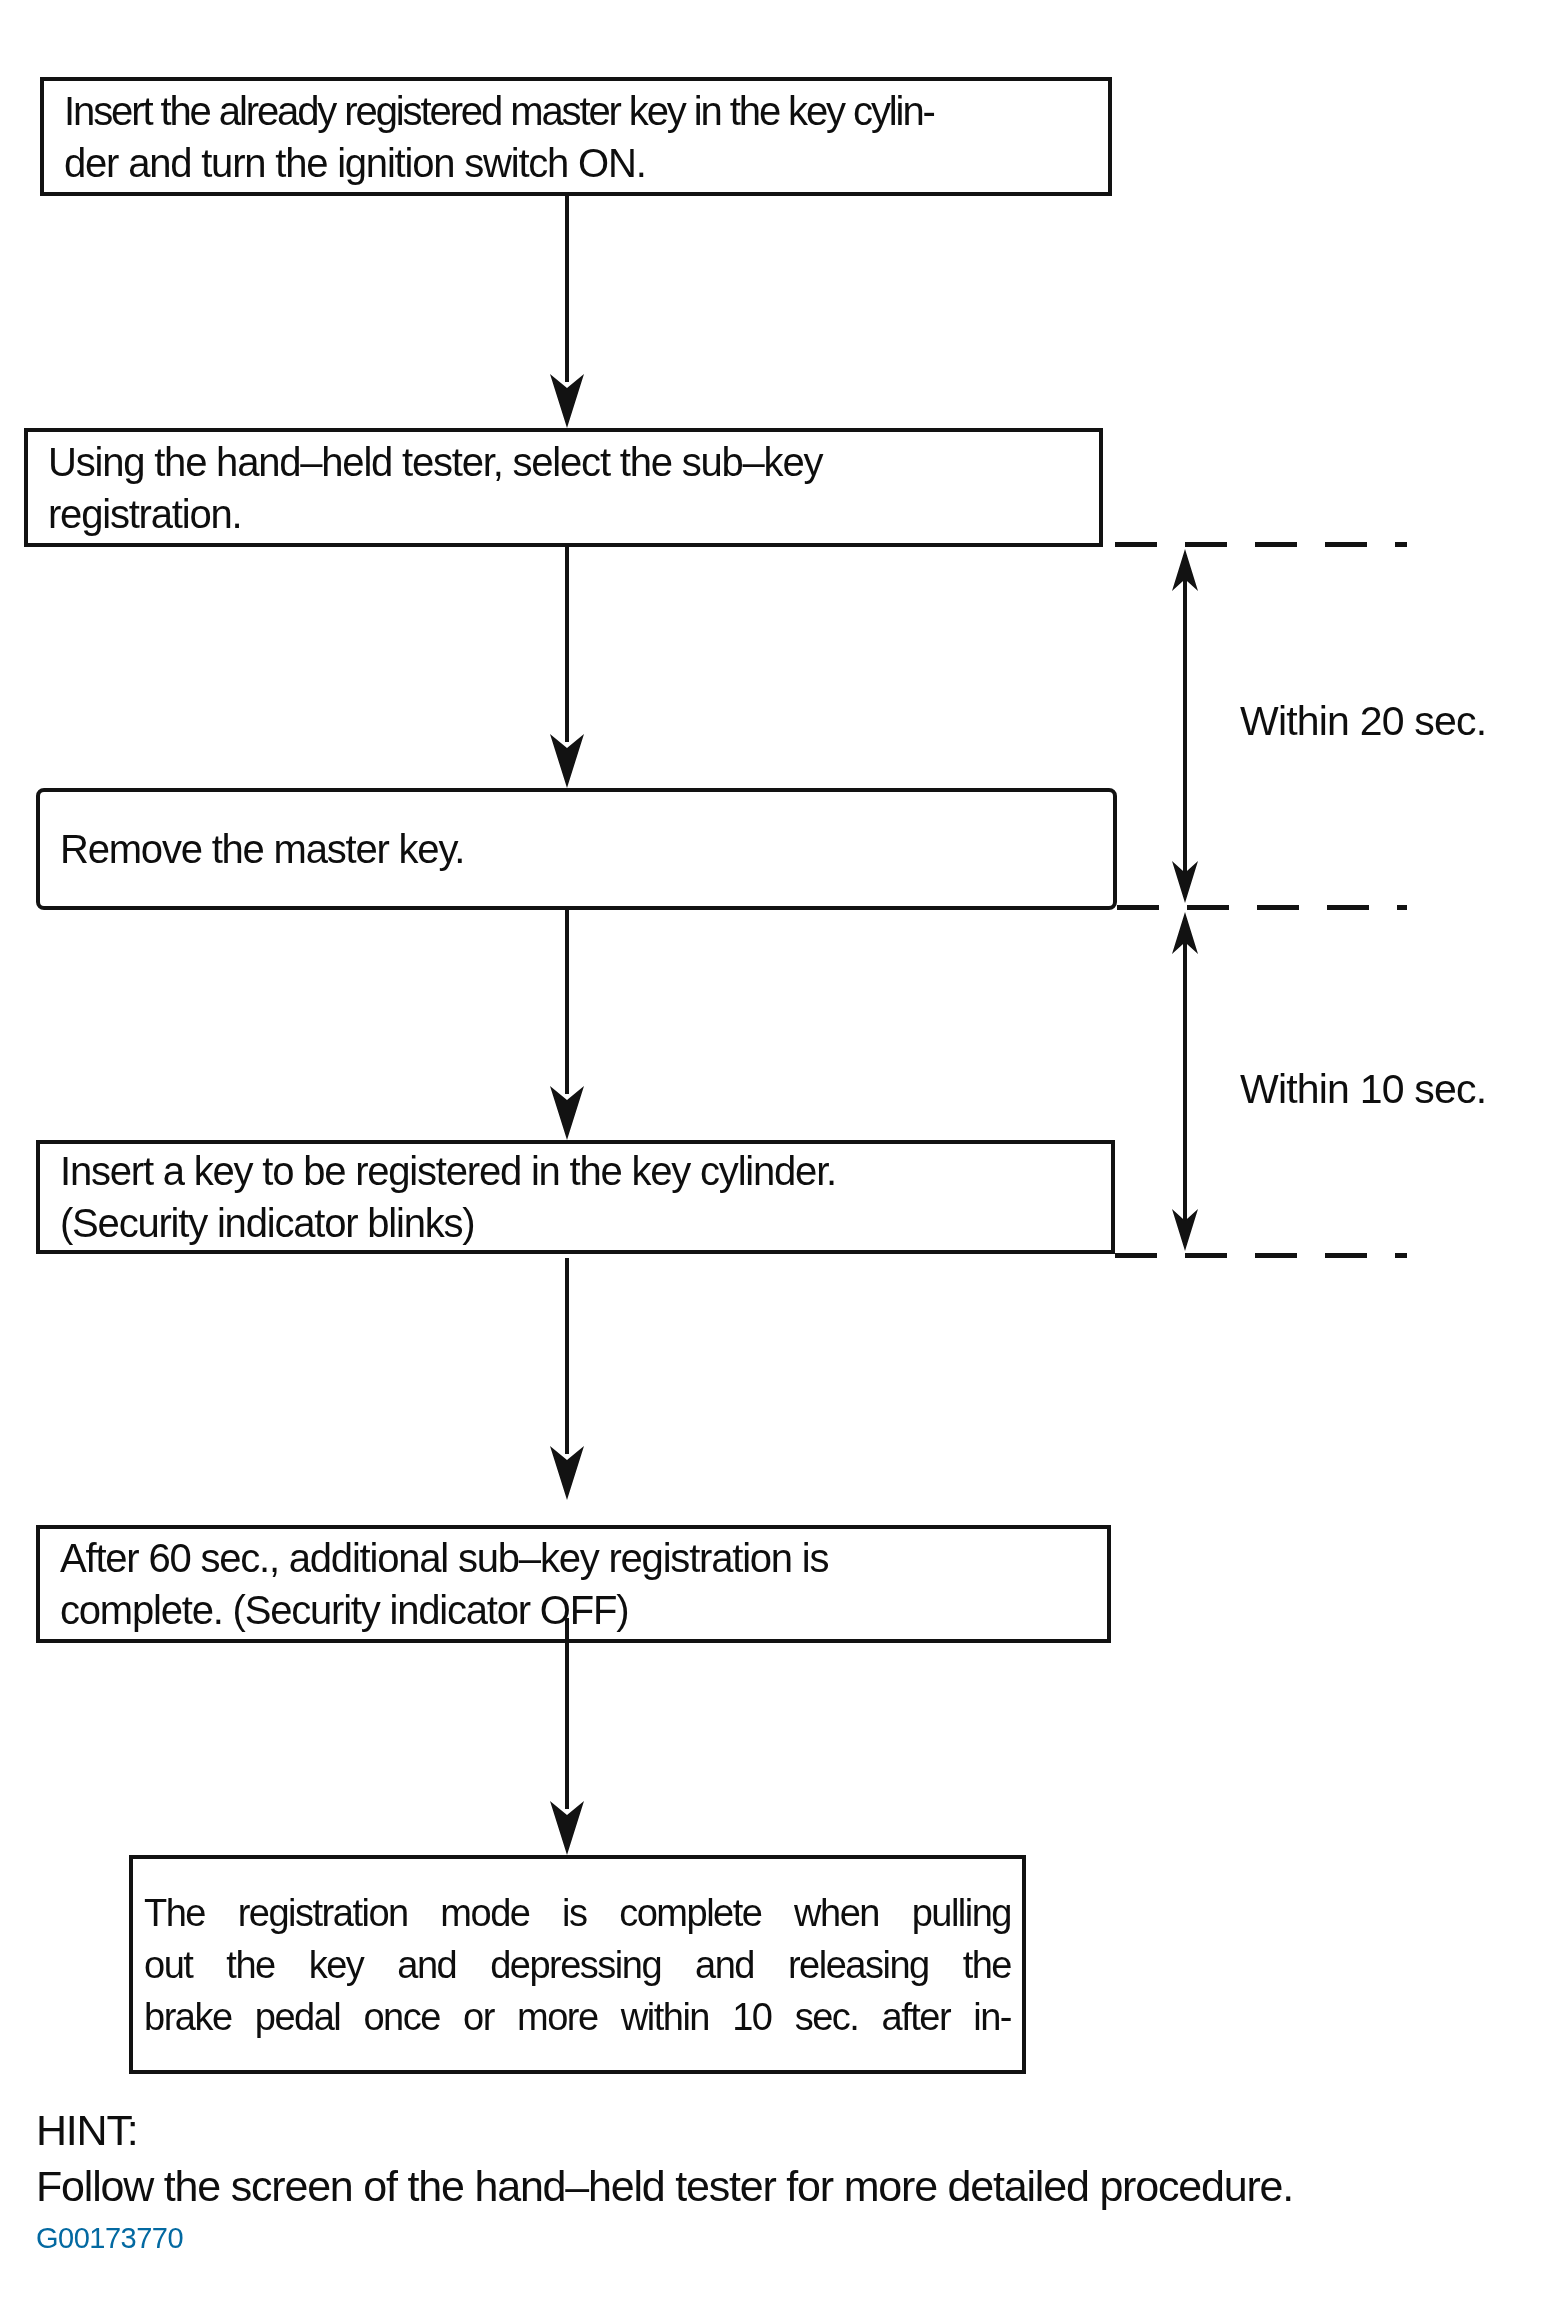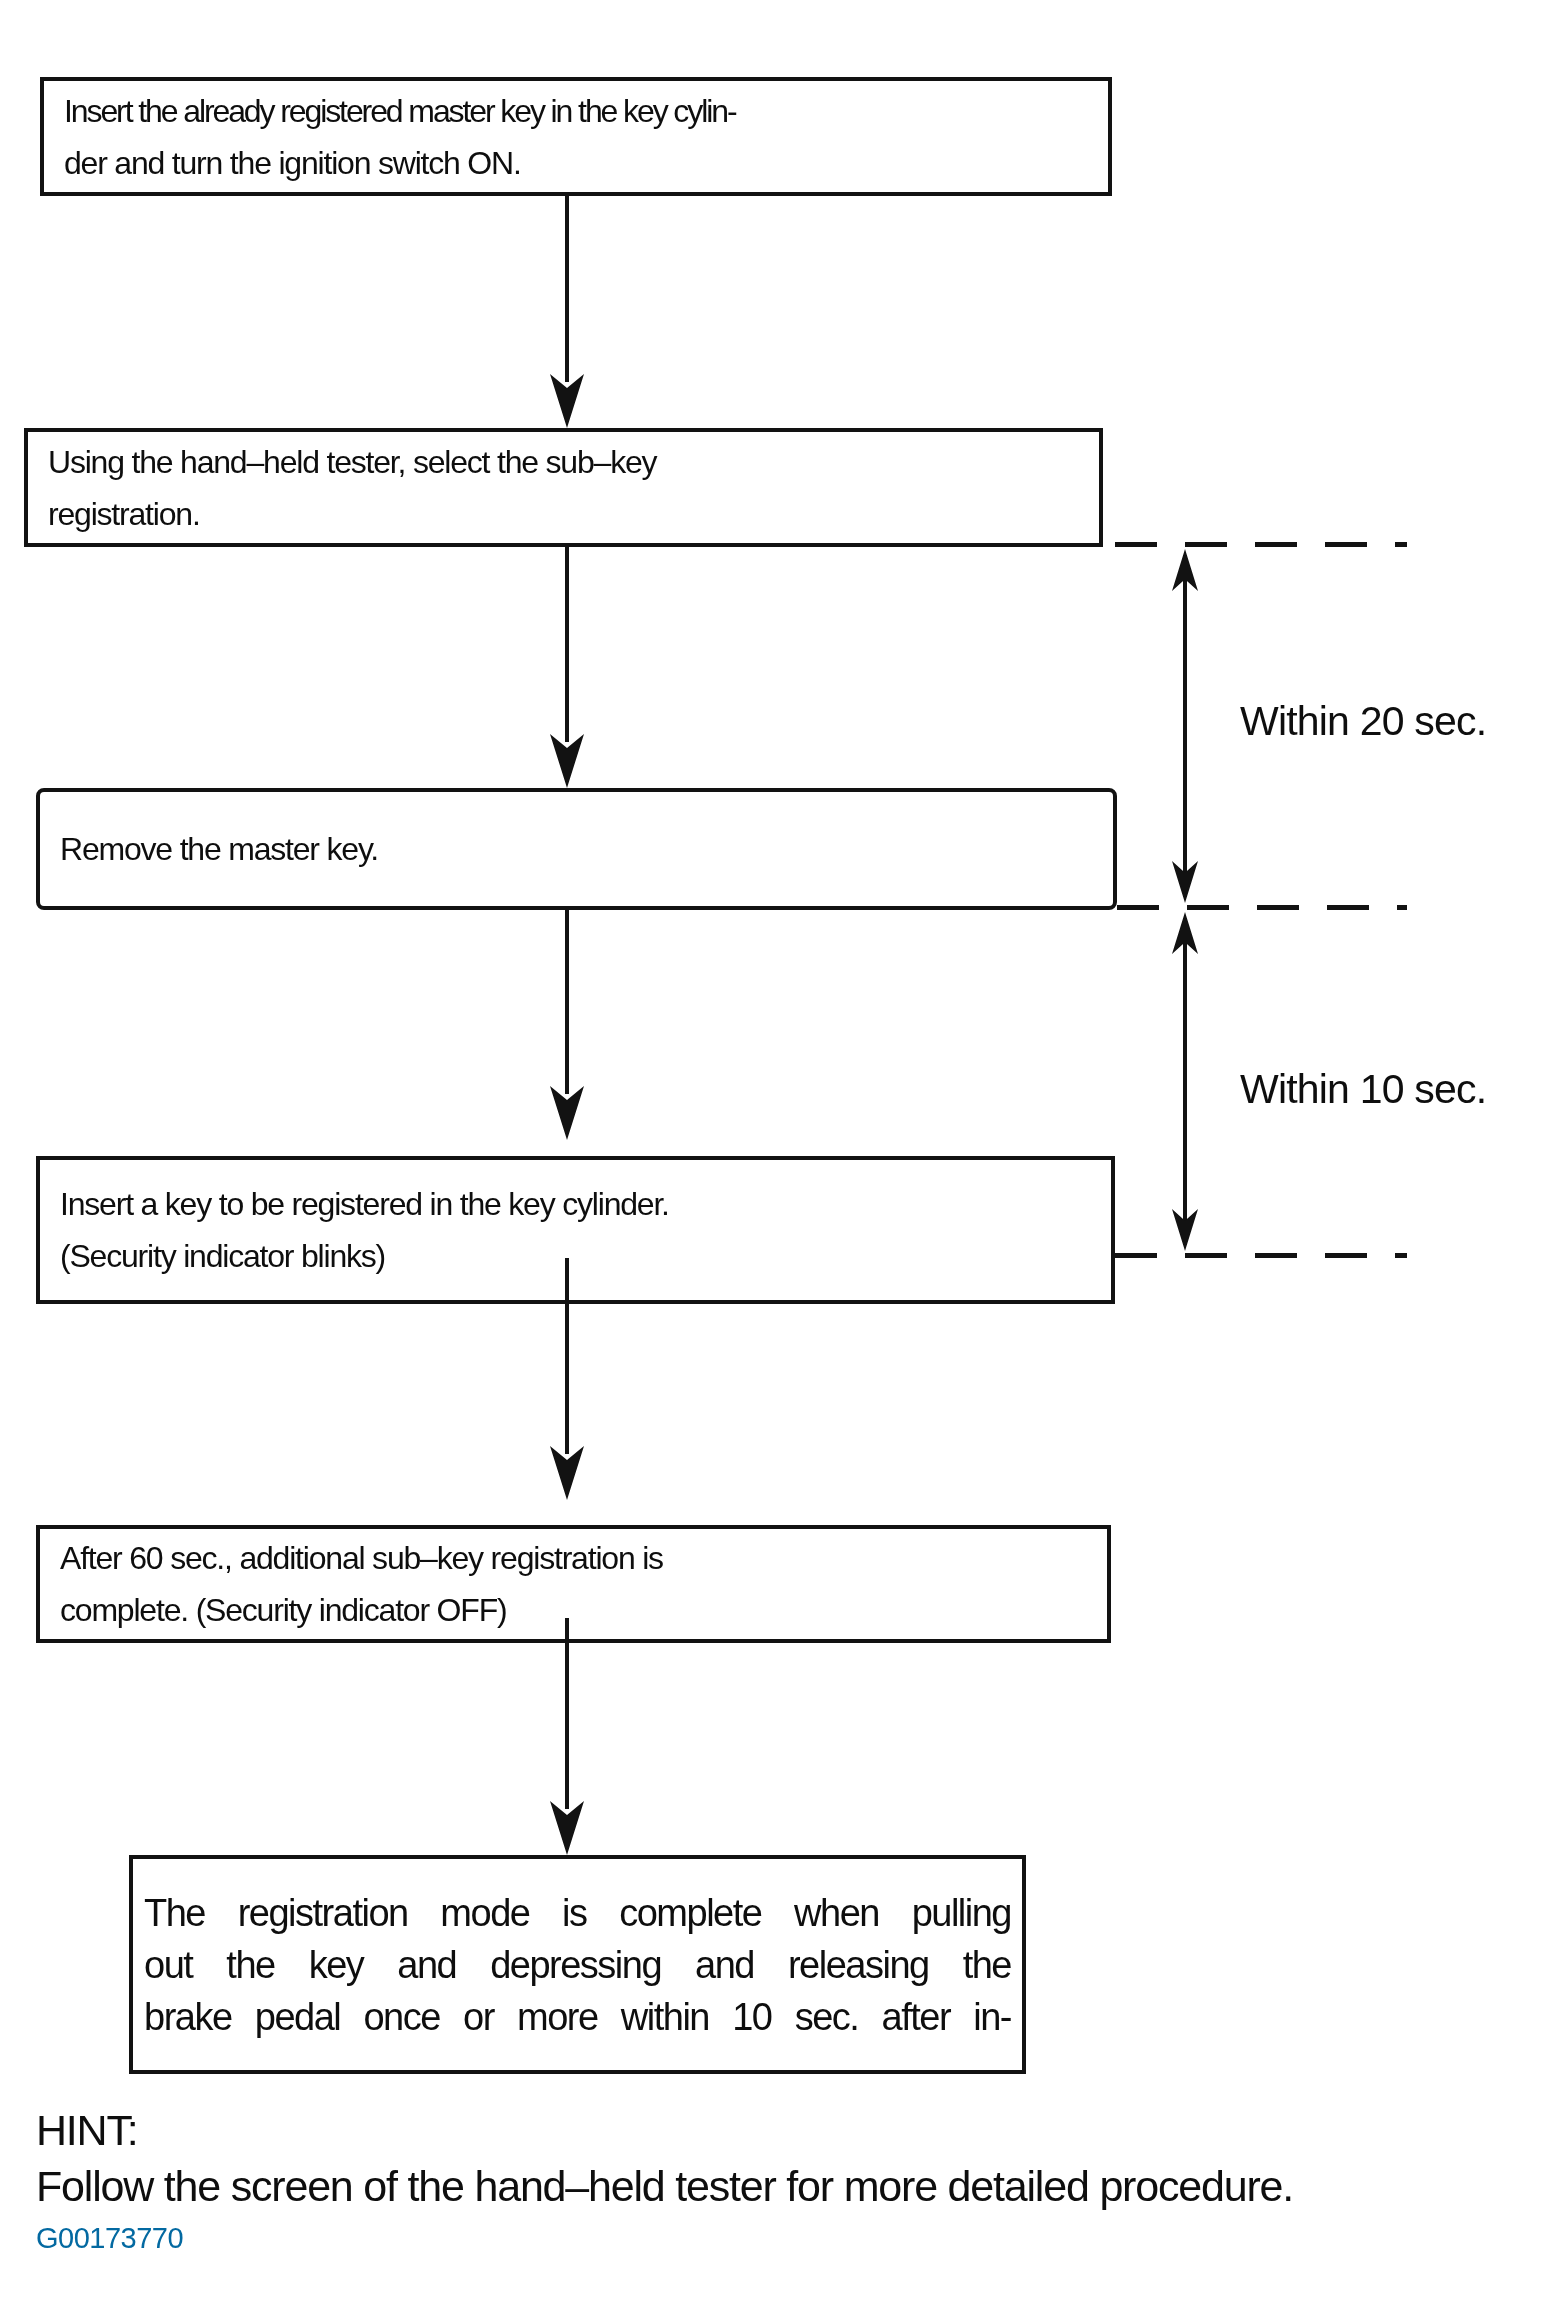--- a/index.html
+++ b/index.html
@@ -14,30 +14,30 @@
   
   .fbox{
     position:absolute;
     border:4px solid #121212;
     background:#ffffff;
     box-sizing:border-box;
     display:flex;
     flex-direction:column;
     justify-content:center;
     padding:16px 20px;
-    font-size:32px;
+    font-size:40px;
     line-height:52px;
     letter-spacing:-1.2px;
   }
   .fbox .ln{display:block;white-space:nowrap;}
   .l-tight{letter-spacing:-2.1px;}
   #box1{left:40px;top:77px;width:1072px;height:119px;}
   #box2{left:24px;top:428px;width:1079px;height:119px;}
   #box3{left:36px;top:788px;width:1081px;height:122px;border-radius:8px;}
-  #box4{left:36px;top:1140px;width:1079px;height:148px;margin-top:16px;}
+  #box4{left:36px;top:1140px;width:1079px;height:114px;}
   #box5{left:36px;top:1500px;width:1075px;height:118px;margin-top:25px;}
   #box6{
     left:129px;top:1855px;width:897px;height:219px;
     font-size:38px;letter-spacing:-1.5px;padding:4px 11px;
   }
   #box6 .ln{white-space:normal;}
   #box6 .just{text-align:justify;text-align-last:justify;}
   
   .flow-arrow{position:absolute;left:550px;width:34px;}
   .flow-arrow .shaft{

